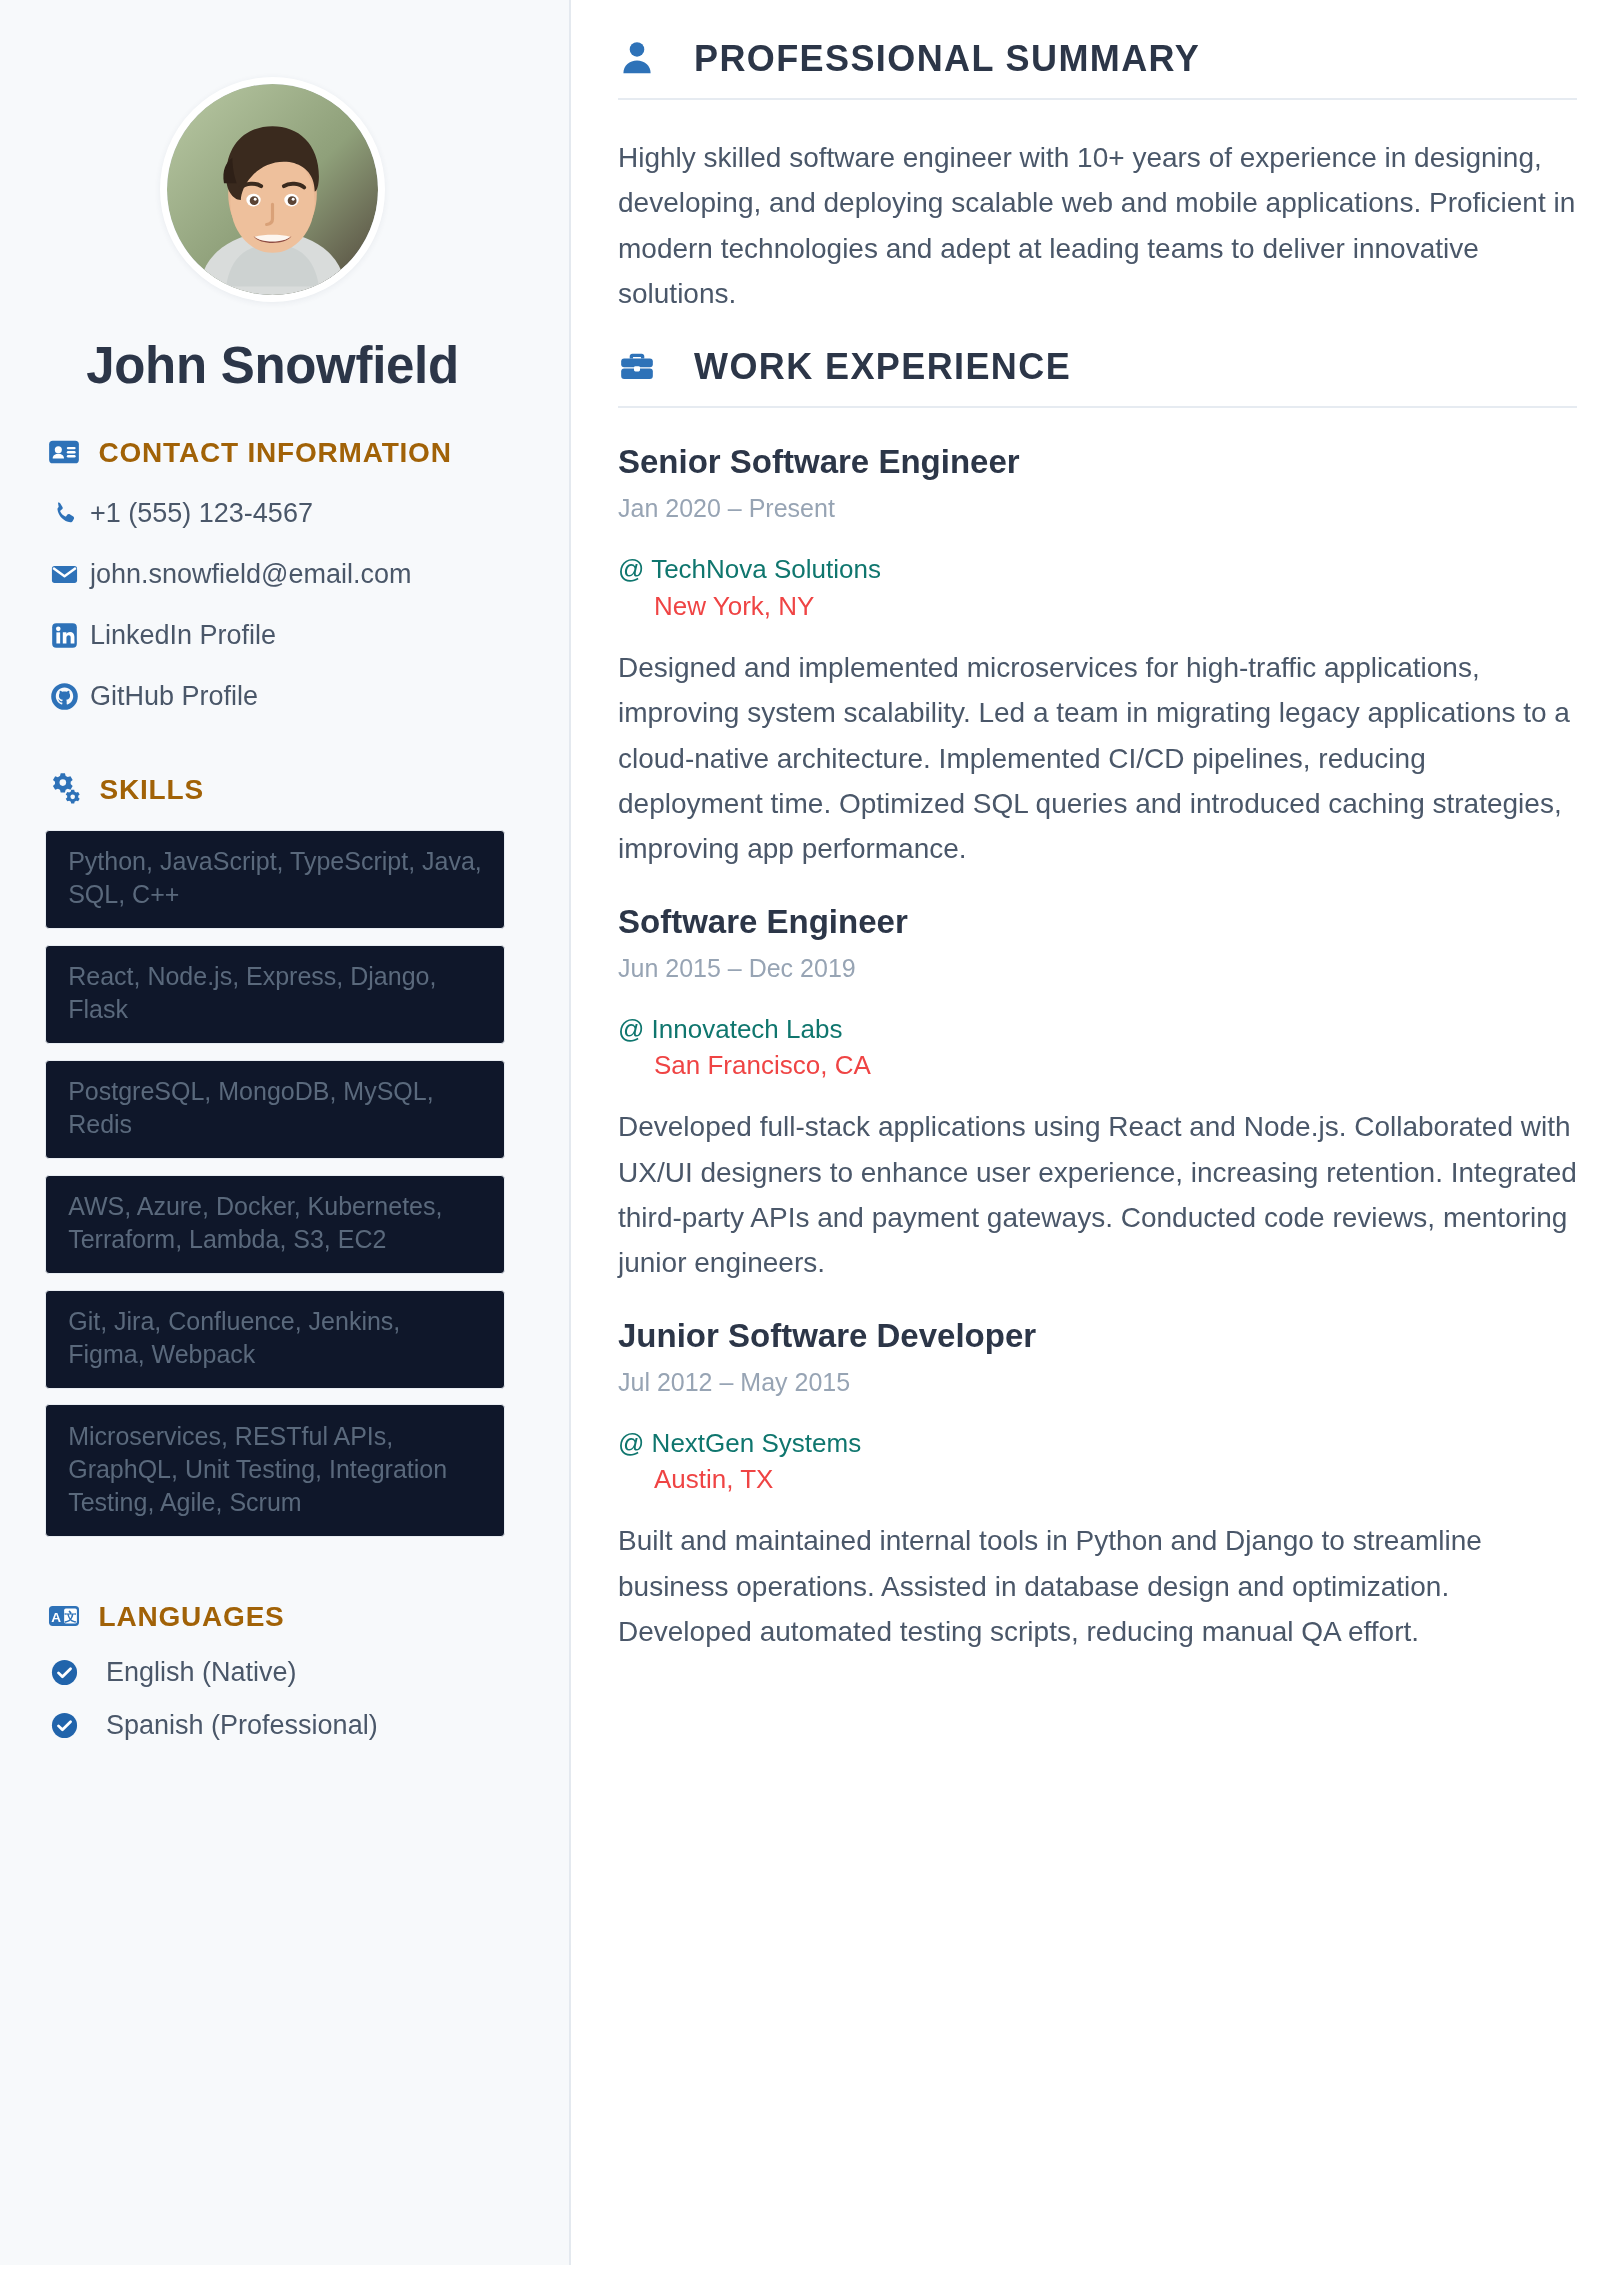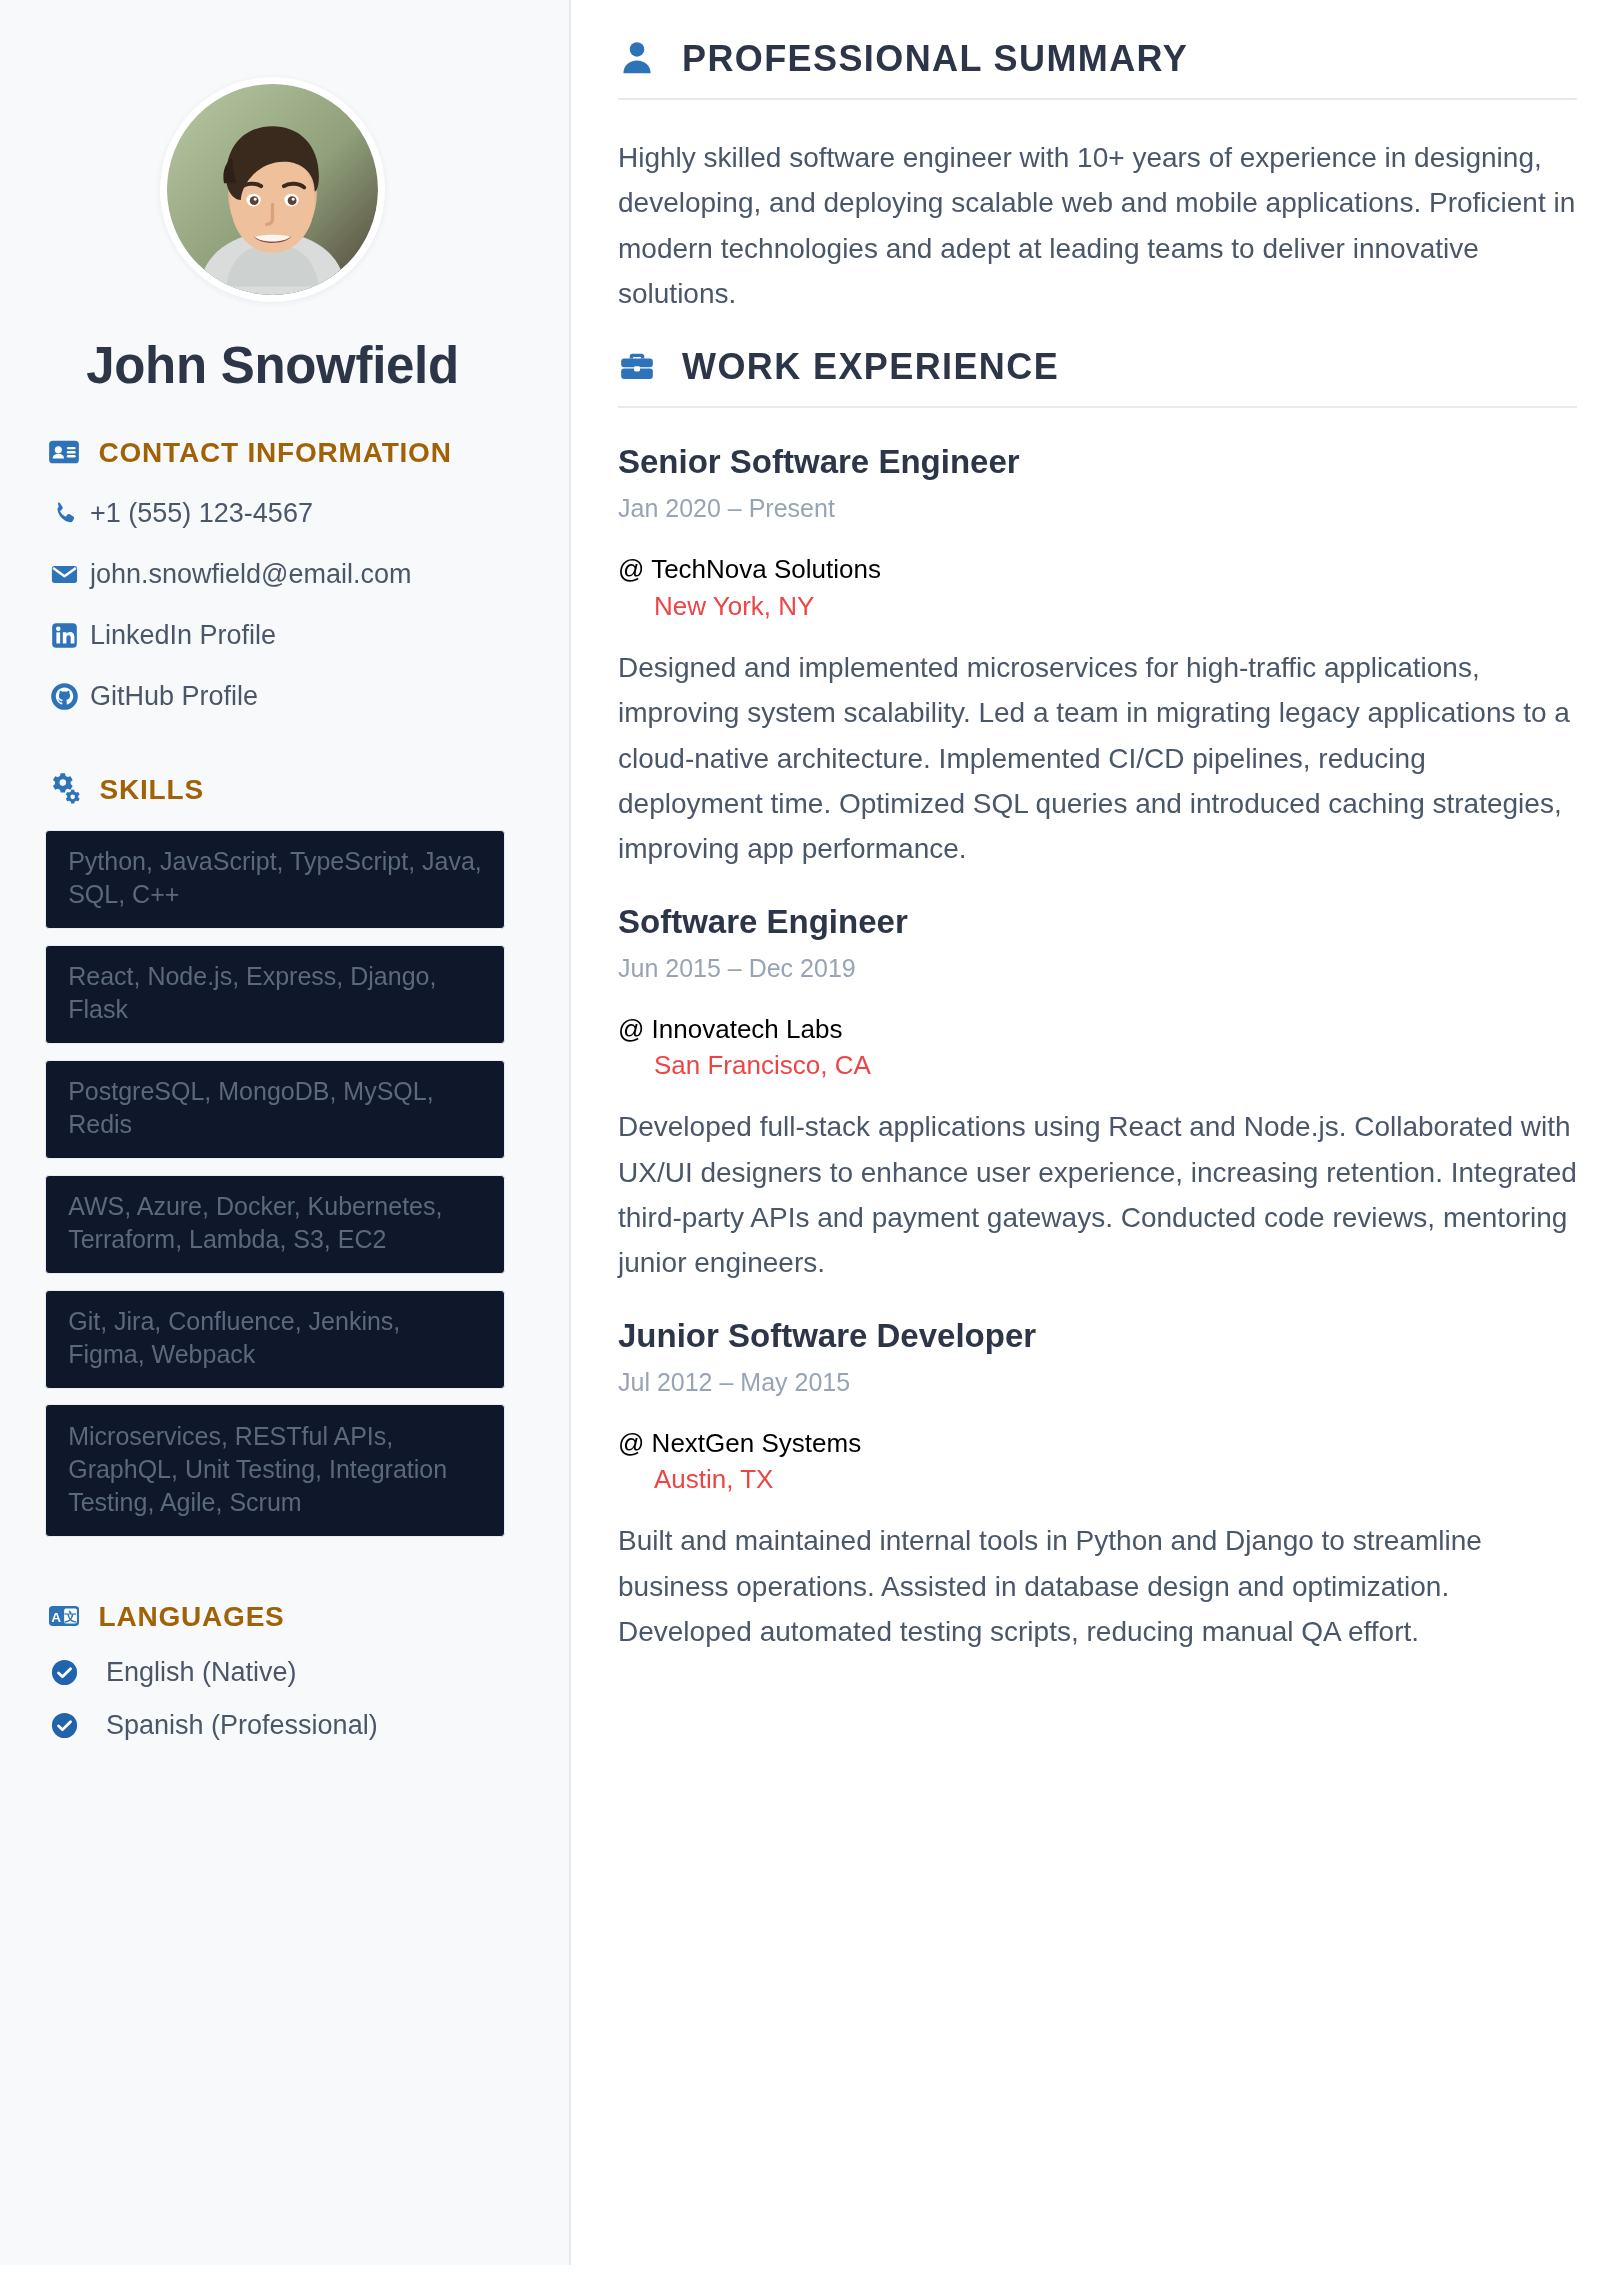--- a/index.html
+++ b/index.html
@@ -114,21 +114,21 @@
   
   .main {
     flex: 1 1 auto;
     padding: 38px 40px 39px 47px;
     min-width: 0;
   }
 
   .main-head {
     display: flex;
     align-items: center;
-    gap: 26px;
+    gap: 38px;
     padding-bottom: 18px;
     border-bottom: 2px solid #e6ebf1;
     margin-bottom: 35px;
   }
   .main-head .mh-icon { flex: 0 0 auto; display: block; }
   .main-head .mh-text {
     font-size: 36px;
     font-weight: 700;
     letter-spacing: 1.4px;
     color: #2c3648;
@@ -150,21 +150,21 @@
     color: #2c3648;
     margin-bottom: 13px;
   }
   .job-dates {
     font-size: 25px;
     color: #97a4b4;
     margin-bottom: 23.4px;
   }
   .job-company {
     font-size: 26px;
-    color: #000000;
+    color: #0f766e;
     margin-bottom: 5.2px;
     margin-top: 31px;
   }
   .job-location {
     font-size: 26px;
     color: #ef4444;
     margin-left: 36px;
     margin-bottom: 23.4px;
   }
   .job-desc {

